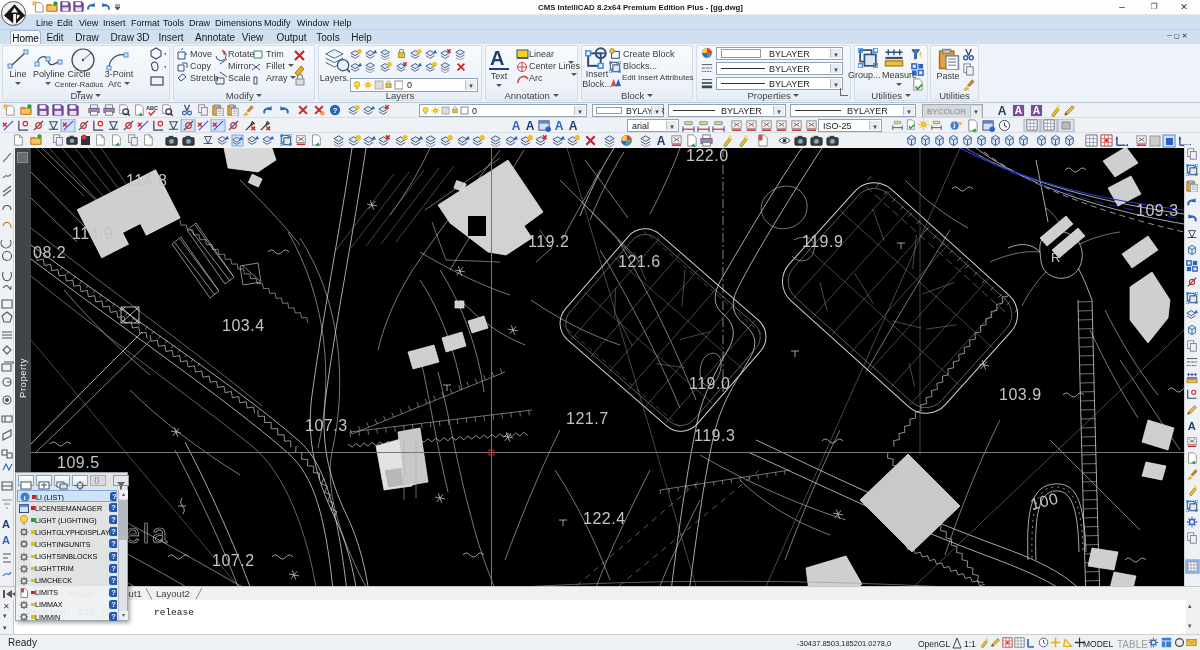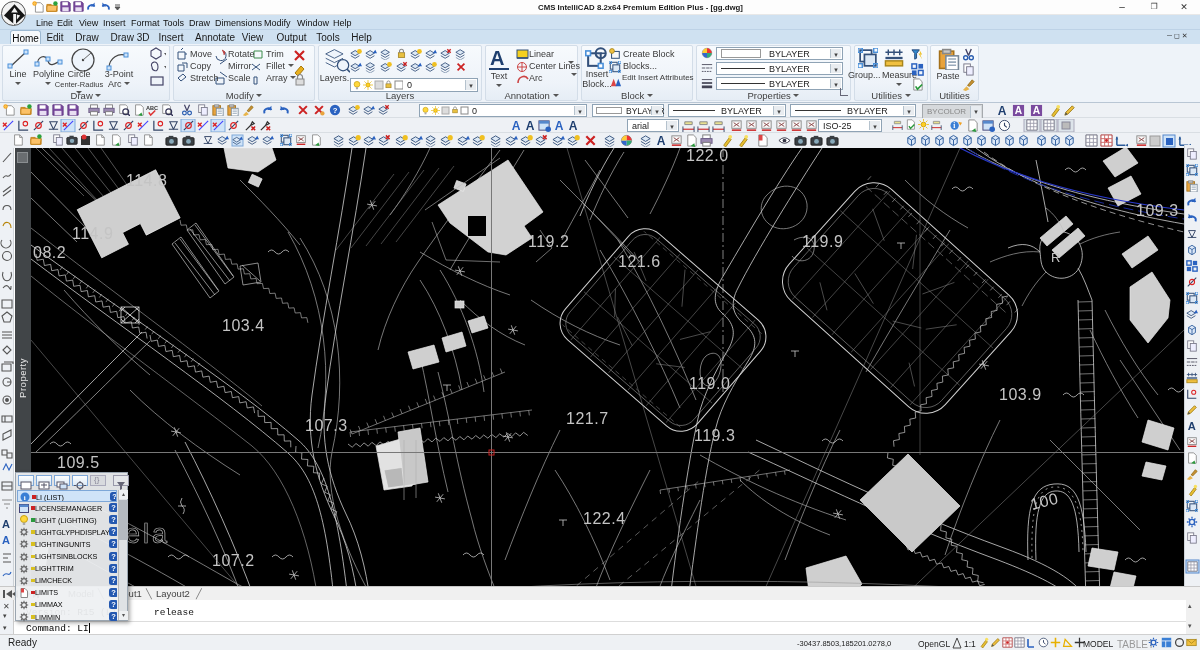--- a/index.html
+++ b/index.html
@@ -891,24 +891,20 @@
 
 <div class="abs" id="cmdleft">
  <div class="abs" style="left:3px;top:2px;font-size:8px;color:#444">✕</div>
  <div class="abs" style="left:3px;top:12px;font-size:7px;color:#444">▾</div>
  <div class="abs" style="left:3px;top:24px;font-size:7px;color:#444">▾</div>
 </div>
 <div class="abs" id="cmdhist">
  <span class="abs" style="left:12px;top:7px">Version: R15 (LT)</span>
  <span class="abs" style="left:140px;top:7px">release</span>
 </div>
-<div class="abs" id="cmdline">
-      <span class="abs" style="left:12px;top:1px">Command: LI</span>
-      <span class="abs" style="left:75px;top:1px;width:1px;height:10px;background:#000"></span>
-    </div>
 <div class="abs" id="cmdright">
  <div class="abs" style="left:2px;top:2px;font-size:7px;color:#555">▴</div>
  <div class="abs" style="left:2px;top:22px;font-size:7px;color:#555">▾</div>
 </div>
 
 <div class="abs" id="statusbar">
  <span class="abs" style="left:8px;top:2px">Ready</span>
  <span class="abs" style="left:797px;top:4px;font-size:7.5px">-30437.8503,185201.0278,0</span>
  <span class="abs" style="left:918px;top:3.5px;font-size:8.5px">OpenGL</span>
  <svg class="abs" style="left:952px;top:2px" width="10" height="12" viewBox="0 0 10 12">

